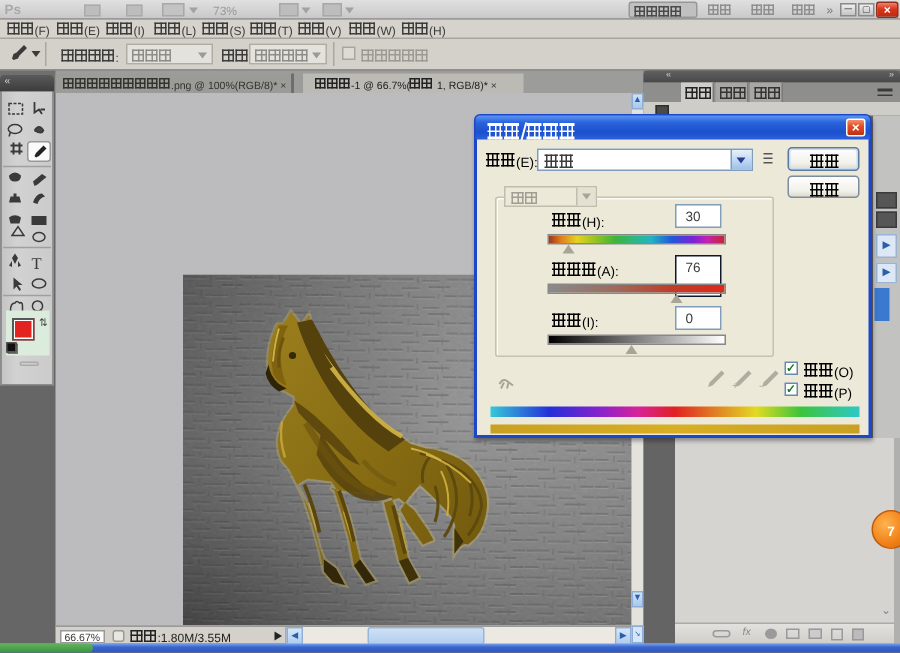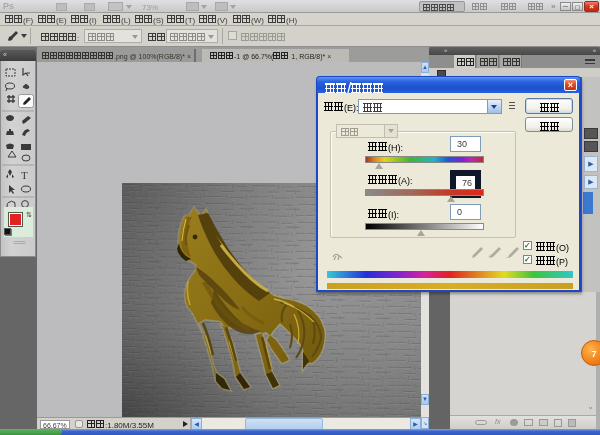--- a/index.html
+++ b/index.html
@@ -374,21 +374,21 @@
           <div class="ab" style="left:3px;top:4px;border-left:3px solid transparent;border-right:3px solid transparent;border-top:4px solid #a8a598"></div>
         </div>
     </div>
 
     <span class="ab t9" style="left:50px;top:49px;color:#000"><i class="z z9"></i><i class="z z9"></i>(H):</span>
     <div class="ab t9" style="left:132px;top:43px;width:31px;height:16px;background:#fff;border:1px solid #7f9db9;padding:3px 0 0 6px">30</div>
     <div class="ab" style="left:47px;top:63px;width:119px;height:7px;border:1px solid #888;background:linear-gradient(90deg,#a03618,#e0801e 7%,#e6d21f 16%,#9ac41f 26%,#3cb43c 38%,#2ab88a 50%,#22b4c4 58%,#2258d8 70%,#7a22d8 82%,#c422b4 90%,#c8262e 100%)"></div>
     <div class="ab" style="left:57px;top:70px;width:0;height:0;border-left:4px solid transparent;border-right:4px solid transparent;border-bottom:6px solid #a8a596"></div>
 
     <span class="ab t9" style="left:50px;top:82px;color:#000"><i class="z z9"></i><i class="z z9"></i><i class="z z9"></i>(A):</span>
-    <div class="ab t9" style="left:132px;top:77px;width:31px;height:28px;background:#fff;border:6px solid #0f172a;padding:3px 0 12px 6px">76</div>
+    <div class="ab t9" style="left:132px;top:77px;width:31px;height:28px;background:#fff;border:1px solid #0f172a;padding:3px 0 12px 6px">76</div>
     <div class="ab" style="left:47px;top:96px;width:119px;height:7px;border:1px solid #888;background:linear-gradient(90deg,#8a8a8a,#a06858 40%,#c03c28 70%,#e02818 100%)"></div>
     <div class="ab" style="left:129px;top:103px;width:0;height:0;border-left:4px solid transparent;border-right:4px solid transparent;border-bottom:6px solid #a8a596"></div>
 
     <span class="ab t9" style="left:50px;top:116px;color:#000"><i class="z z9"></i><i class="z z9"></i>(I):</span>
     <div class="ab t9" style="left:132px;top:111px;width:31px;height:16px;background:#fff;border:1px solid #7f9db9;padding:3px 0 0 6px">0</div>
     <div class="ab" style="left:47px;top:130px;width:119px;height:7px;border:1px solid #888;background:linear-gradient(90deg,#000,#fff)"></div>
     <div class="ab" style="left:99px;top:137px;width:0;height:0;border-left:4px solid transparent;border-right:4px solid transparent;border-bottom:6px solid #a8a596"></div>
 
     <div class="ab" style="left:13px;top:155px;width:13px;height:11px;color:#aaa79a">
       <svg width="13" height="11">

